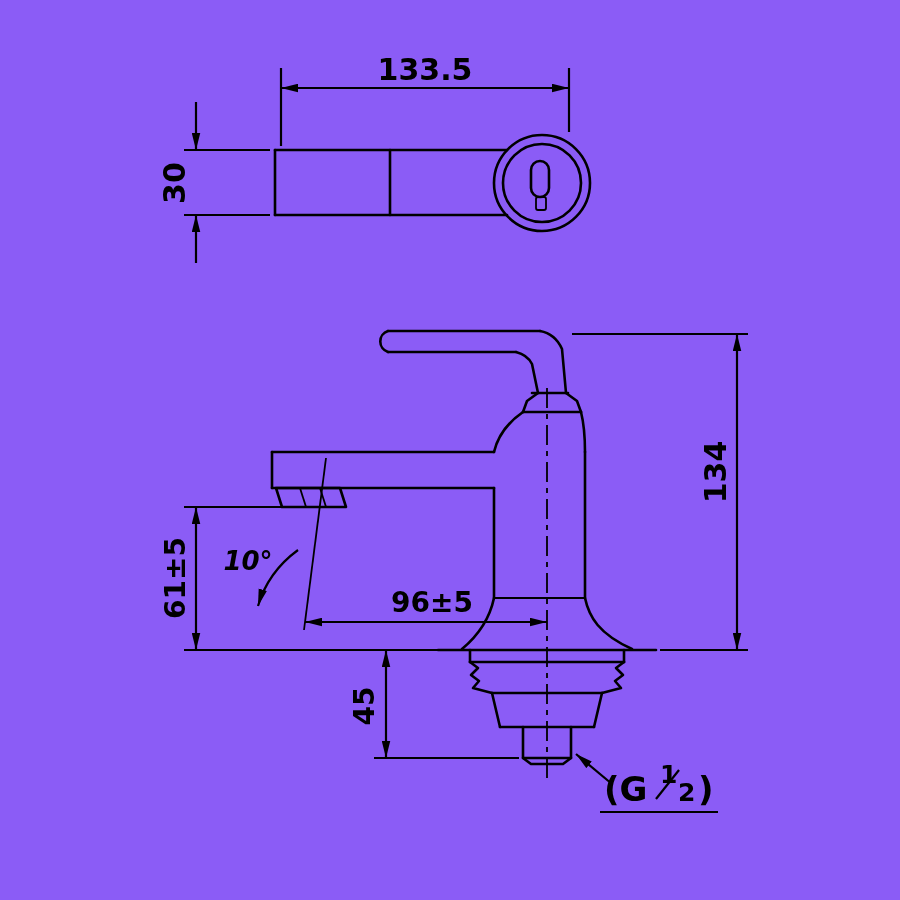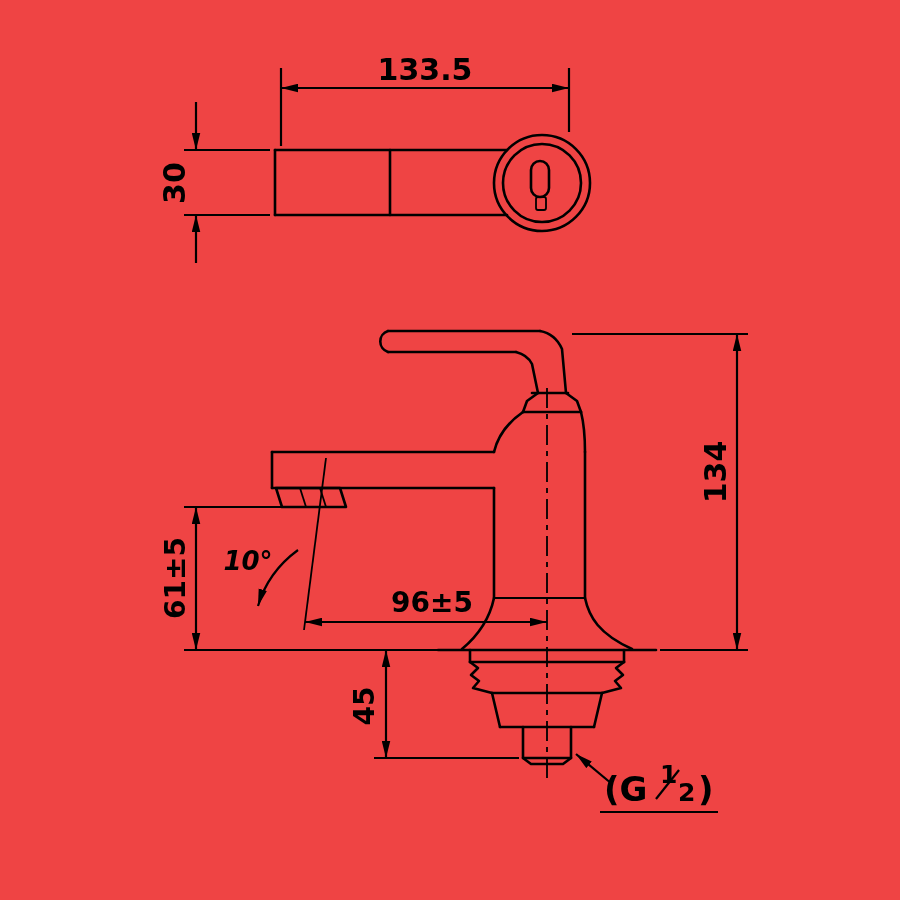--- a/index.html
+++ b/index.html
@@ -1,16 +1,16 @@
 <!DOCTYPE html>
 <html><head>
 <meta charset="utf-8">
 <style>
   html,body{margin:0;padding:0;background:#ffffff;}
-  .stage{position:relative;width:900px;height:900px;background:#ef4444;overflow:hidden;}
+  .stage{position:relative;width:900px;height:900px;background:#8b5cf6;overflow:hidden;}
   svg{display:block;}
   .obj{stroke:#000;stroke-width:2.6;fill:none;stroke-linecap:round;stroke-linejoin:round;}
   .thin{stroke:#000;stroke-width:1.8;fill:none;}
   .dim{stroke:#000;stroke-width:2.2;fill:none;}
   .cl{stroke:#000;stroke-width:1.8;fill:none;stroke-dasharray:20 6 5 6;}
   text{fill:#000;font-family:"DejaVu Sans",sans-serif;font-weight:bold;}
   .big{font-size:30px;}
   .mid{font-size:28px;}
   .ang{font-size:26px;font-style:italic;}
   .thr{font-size:34px;}

